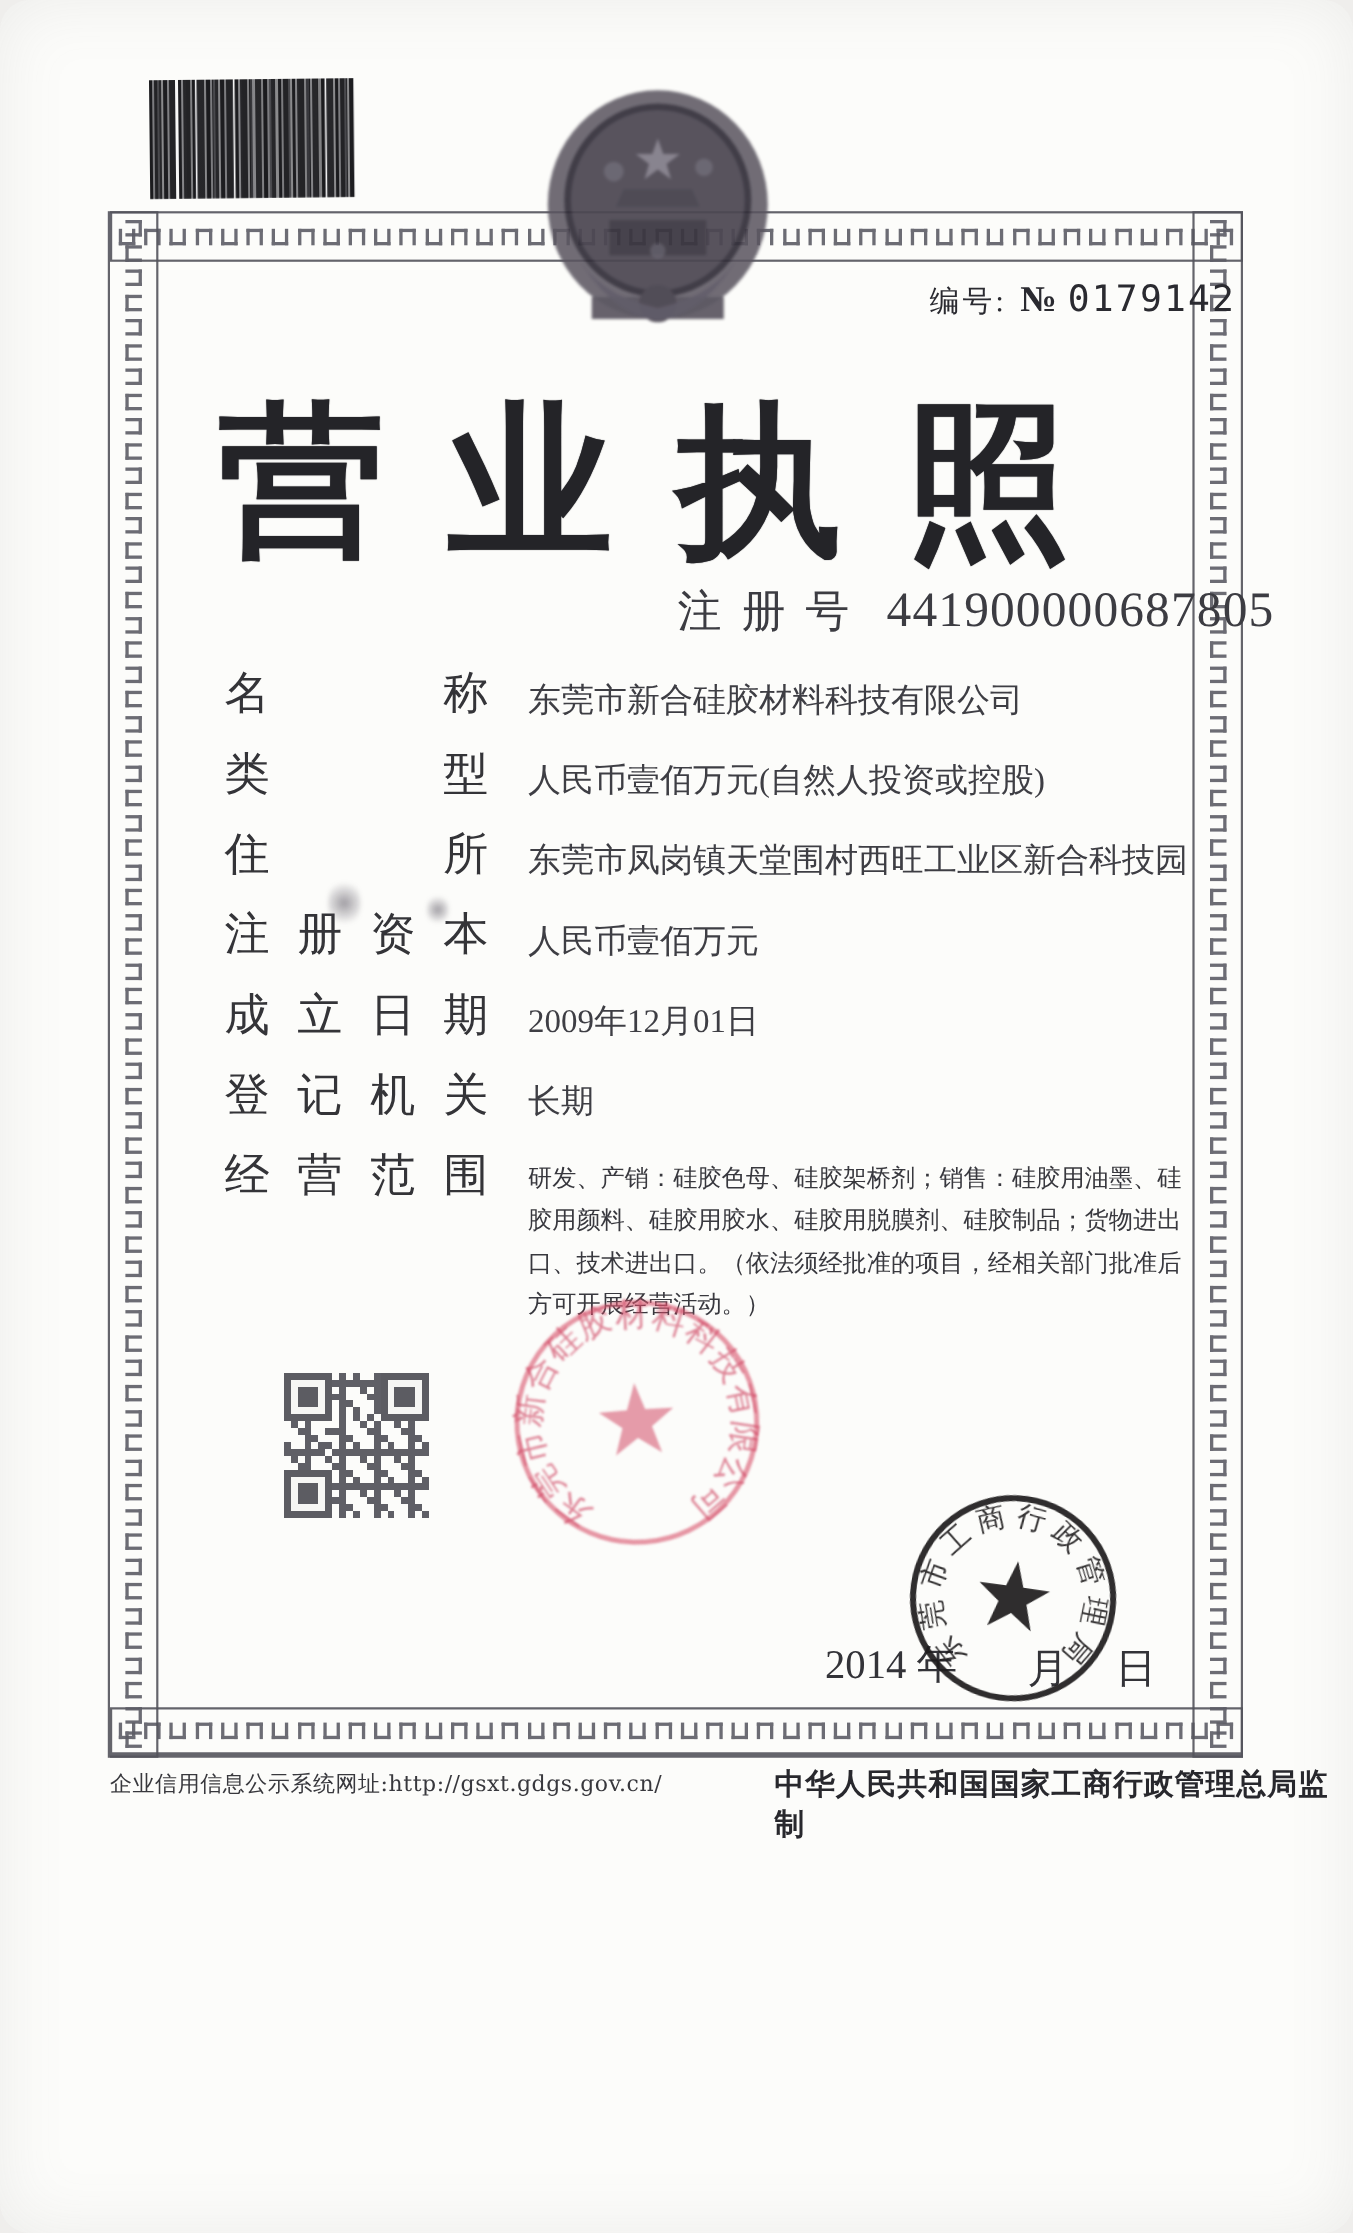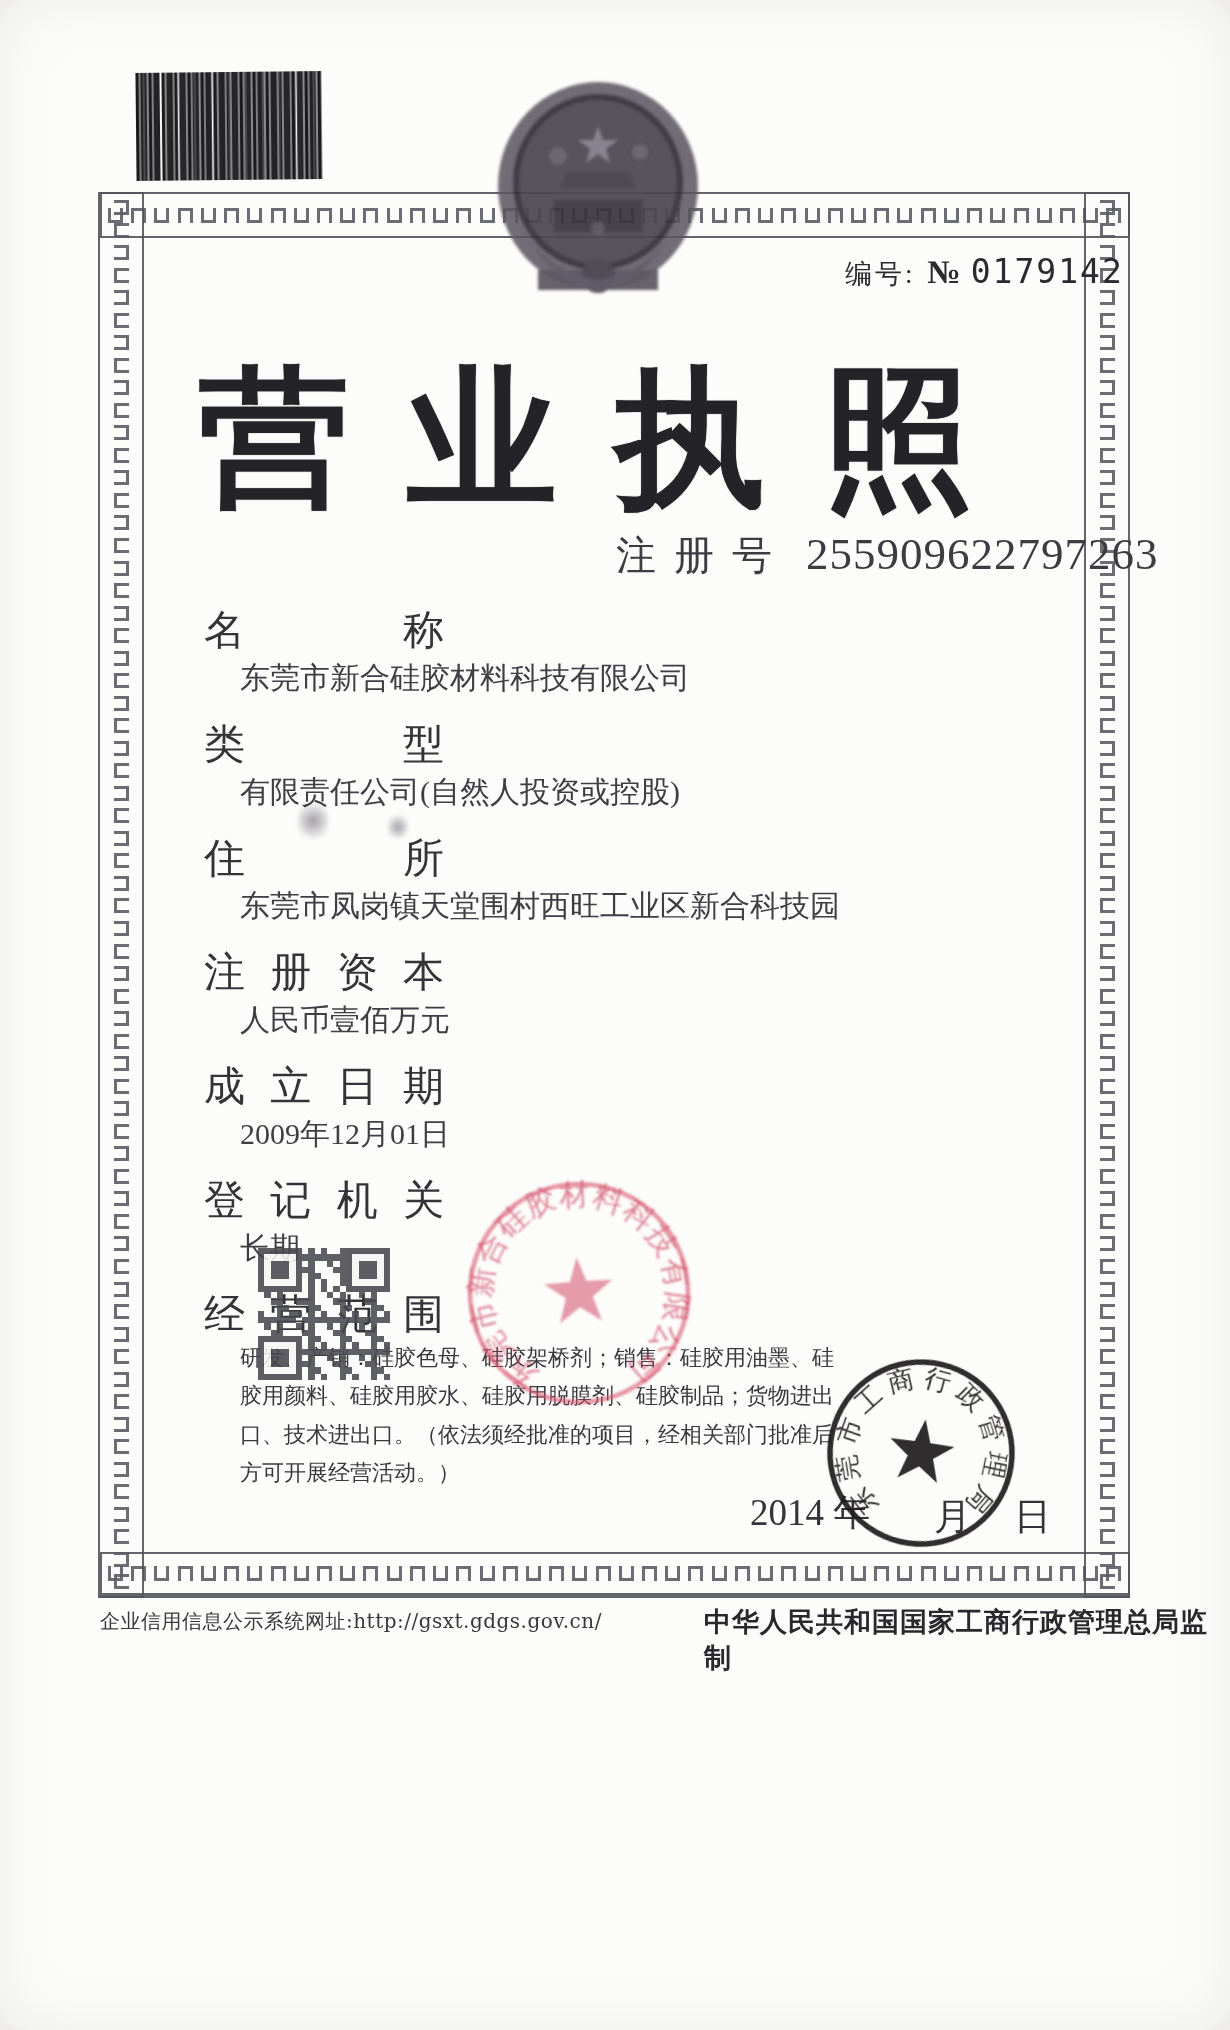--- a/index.html
+++ b/index.html
@@ -34,21 +34,21 @@
   
   #title{position:absolute;left:160px;top:318px;width:910px;text-align:center;font-size:150px;line-height:1;
          font-weight:900;letter-spacing:58px;margin-right:-58px;color:#242428;
          text-shadow:0 0 1px #3a3a3e;filter:blur(.3px);margin-top:46px;}
   
   #regline{position:absolute;left:616px;top:528px;white-space:nowrap;color:#3c3c42;}
   #regline .lab{font-size:40px;letter-spacing:18px;}
   #regline .num{font-size:45px;letter-spacing:1px;margin-left:16px;}
   
   #fields{position:absolute;left:204px;top:610px;width:880px;}
-  .row{display:flex;align-items:flex-start;margin-bottom:27px;flex-direction:column;}
+  .row{display:flex;align-items:flex-start;margin-bottom:27px;}
   .row-label{flex:none;width:240px;font-size:41px;line-height:1;color:#343438;font-weight:500;
              text-align:justify;text-align-last:justify;}
   .row-value{margin-left:36px;font-size:30px;line-height:1.3;color:#3e3e44;padding-top:7px;}
   .row-value.scope{font-size:22px;width:600px;line-height:1.74;padding-top:4px;font-weight:500;color:#38383e;}
   
   #qr{position:absolute;left:258px;top:1248px;width:132px;height:132px;filter:blur(.3px);opacity:.88;}
   
   .stampsvg{position:absolute;}
   #red-stamp{left:448px;top:1162px;width:262px;height:262px;filter:blur(.8px);transform:rotate(-4deg);}
   #black-stamp{left:822px;top:1354px;width:198px;height:198px;filter:blur(.5px);transform:rotate(8deg);}
@@ -310,31 +310,31 @@
     </svg>
   </div>
 
   <div id="serial">
     <span class="pre">编号:</span><span class="no">№</span><span class="num">0179142</span>
   </div>
 
   <div id="title">营业执照</div>
 
   <div id="regline">
-    <span class="lab">注册号</span><span class="num">255909622797263</span>
+    <span class="lab">注册号</span><span class="num">441900000687805</span>
   </div>
 
   <div id="fields">
     <div class="row">
       <div class="row-label">名称</div>
       <div class="row-value">东莞市新合硅胶材料科技有限公司</div>
     </div>
     <div class="row">
       <div class="row-label">类型</div>
-      <div class="row-value">有限责任公司(自然人投资或控股)</div>
+      <div class="row-value">人民币壹佰万元(自然人投资或控股)</div>
     </div>
     <div class="row">
       <div class="row-label">住所</div>
       <div class="row-value">东莞市凤岗镇天堂围村西旺工业区新合科技园</div>
     </div>
     <div class="row">
       <div class="row-label">注册资本</div>
       <div class="row-value">人民币壹佰万元</div>
     </div>
     <div class="row">

